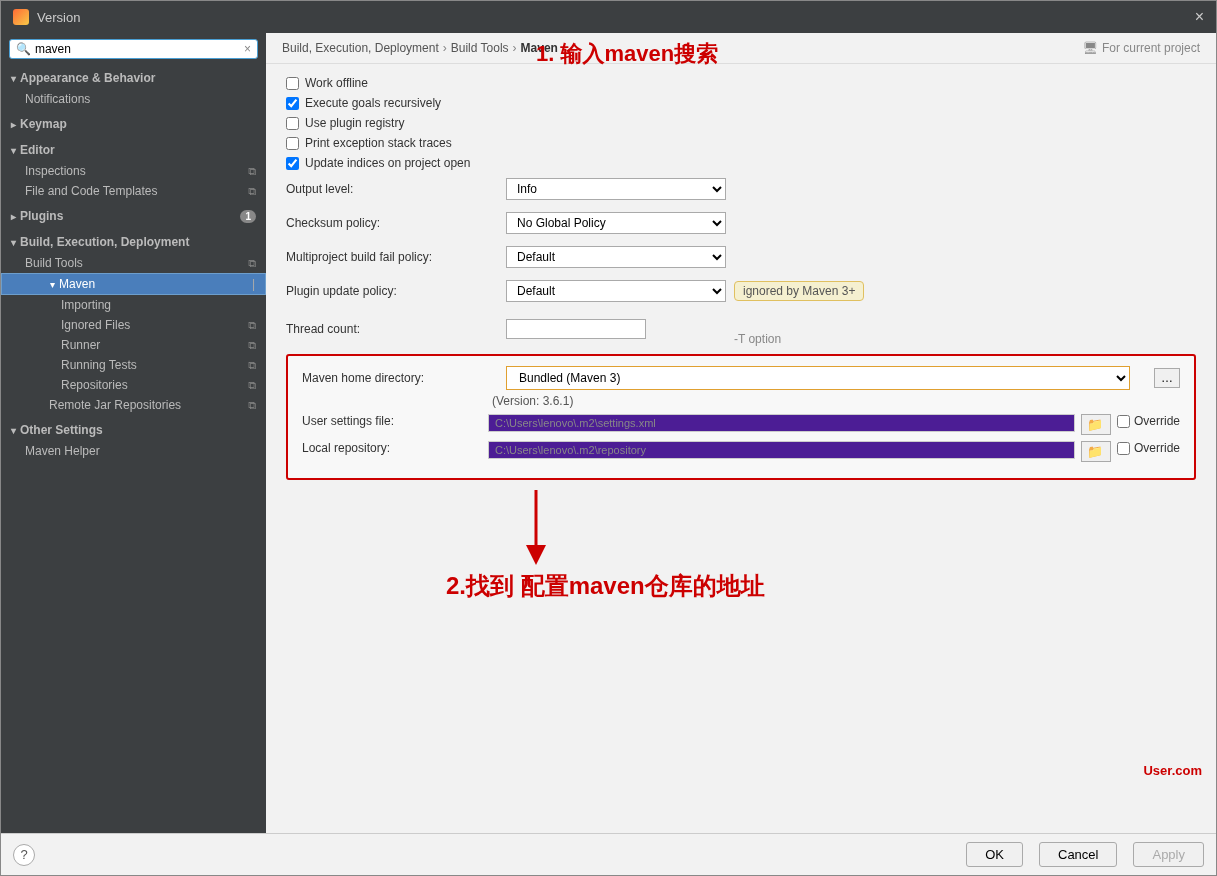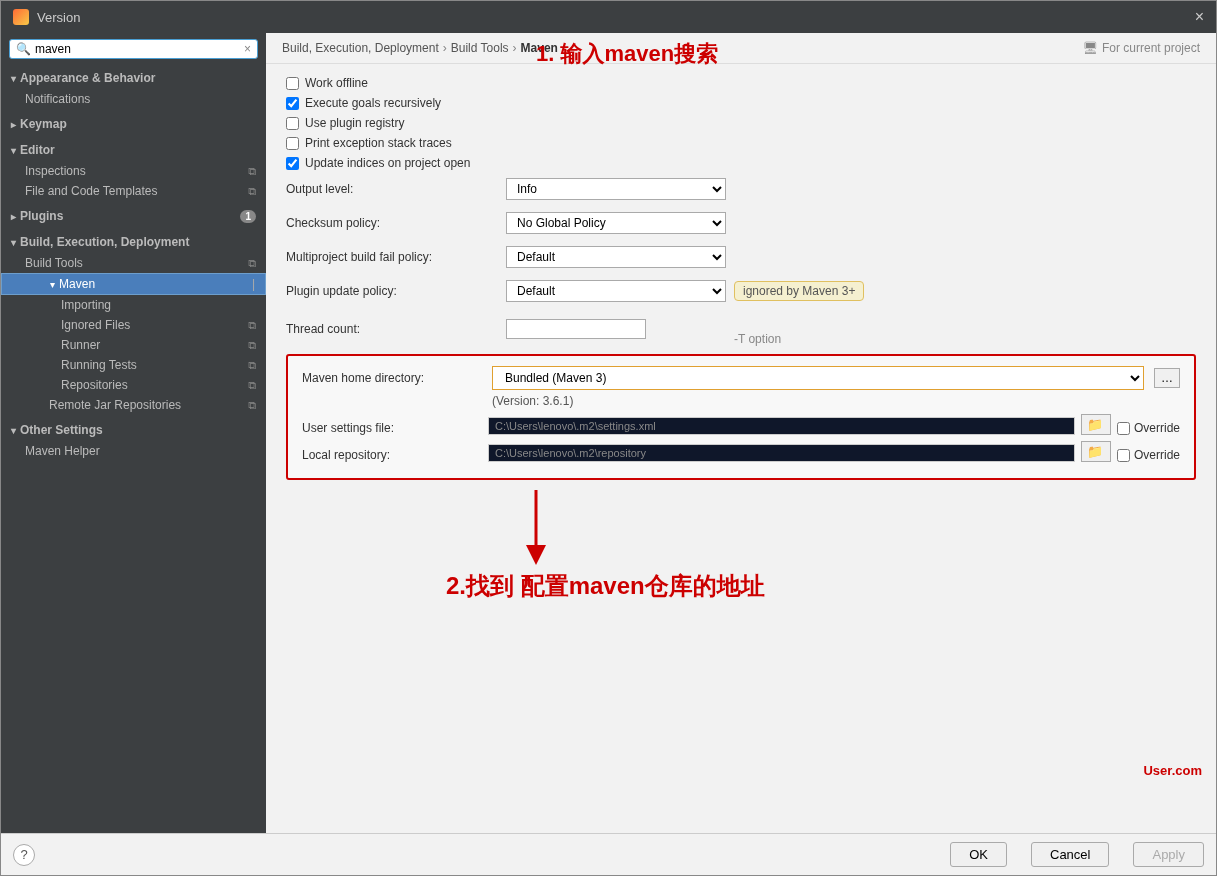--- a/index.html
+++ b/index.html
@@ -49,37 +49,37 @@
 
     .form-row { display: flex; align-items: center; margin-bottom: 8px; min-height: 26px; }
     .form-label { width: 220px; font-size: 12px; color: #333; flex-shrink: 0; }
     .form-control { flex: 1; max-width: 220px; }
     .form-control select { width: 100%; padding: 2px 6px; font-size: 12px; border: 1px solid #aaa; background: #fff; }
     .form-control input[type=text] { width: 100%; padding: 2px 6px; font-size: 12px; border: 1px solid #aaa; }
     .form-note { margin-left: 8px; font-size: 12px; color: #888; margin-top: 20px; }
     .tooltip-badge { background: #f5f0d0; border: 1px solid #e0c060; border-radius: 4px; padding: 2px 8px; font-size: 12px; color: #555; margin-left: 8px; }
 
     .maven-home-section { border: 2px solid #cc0000; border-radius: 3px; padding: 10px 14px; margin-top: 8px; background: #f8f8f8; }
-    .maven-home-row { display: flex; align-items: center; gap: 10px; margin-bottom: 4px; }
+    .maven-home-row { display: flex; align-items: center; gap: 24px; margin-bottom: 4px; }
     .maven-home-label { width: 180px; font-size: 12px; color: #333; flex-shrink: 0; }
     .maven-home-select { flex: 1; padding: 3px 8px; font-size: 12px; border: 1px solid #e0a030; background: #fff; }
     .maven-home-browse { padding: 2px 6px; border: 1px solid #aaa; background: #f0f0f0; font-size: 12px; cursor: pointer; }
     .maven-version { font-size: 12px; color: #555; padding-left: 190px; margin-bottom: 6px; }
 
-    .settings-file-row { display: flex; align-items: flex-end; gap: 6px; margin-bottom: 6px; }
+    .settings-file-row { display: flex; align-items: flex-start; gap: 6px; margin-bottom: 6px; }
     .settings-file-label { width: 180px; font-size: 12px; color: #333; }
-    .settings-file-path { flex: 1; padding: 2px 6px; font-size: 12px; border: 1px solid #ccc; background: #0f172a; color: #888; }
+    .settings-file-path { flex: 1; padding: 2px 6px; font-size: 12px; border: 1px solid #ccc; background: #4c1d95; color: #888; }
     .settings-file-browse { padding: 2px 6px; border: 1px solid #aaa; background: #f0f0f0; cursor: pointer; font-size: 13px; }
     .override-check { display: flex; align-items: center; gap: 4px; font-size: 12px; color: #333; white-space: nowrap; }
 
     
     .bottom-bar { background: #f2f2f2; border-top: 1px solid #ccc; padding: 8px 12px; display: flex; align-items: center; justify-content: space-between; }
     .bottom-bar-left { display: flex; align-items: center; }
     .help-btn { width: 22px; height: 22px; border-radius: 50%; background: #fff; border: 1px solid #aaa; font-size: 13px; cursor: pointer; display: flex; align-items: center; justify-content: center; color: #555; }
-    .bottom-bar-right { display: flex; gap: 24px; }
+    .bottom-bar-right { display: flex; gap: 16px; }
     .btn { padding: 4px 18px; font-size: 13px; border: 1px solid #aaa; background: #f0f0f0; cursor: pointer; border-radius: 3px; }
     .btn-disabled { color: #aaa; cursor: default; }
     .btn-ok { background: #f0f0f0; }
   </style>
 </head>
 <body>
 
 <div class="window">
 
   <div class="titlebar">

